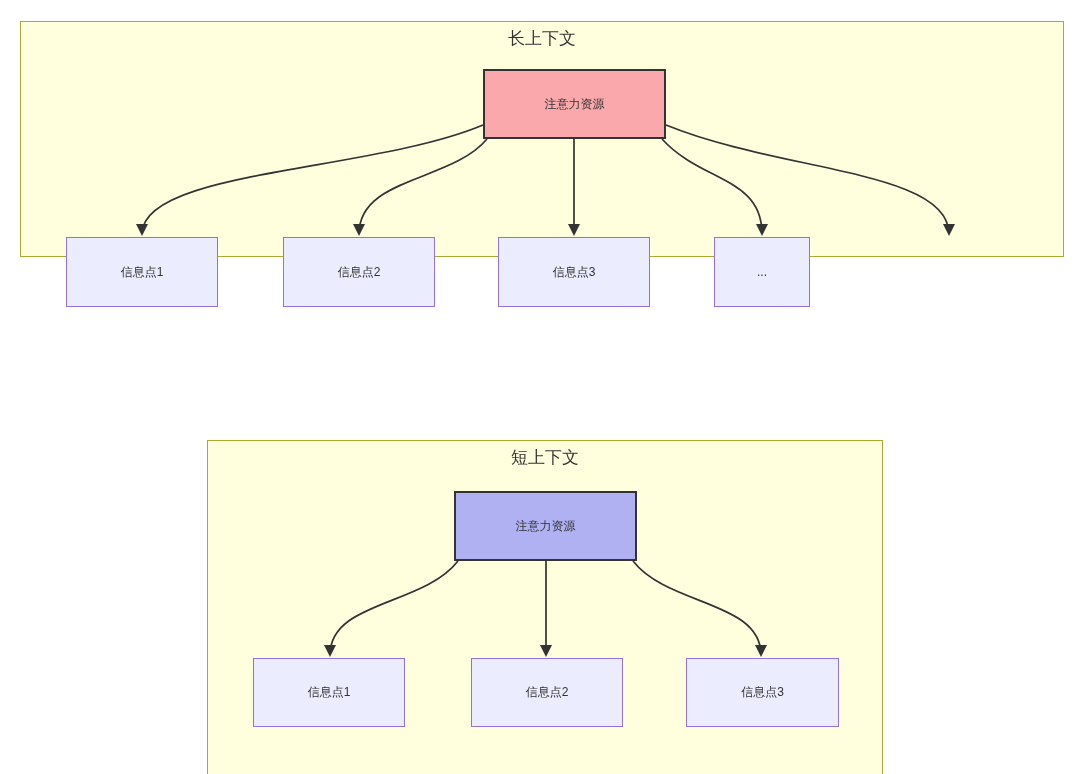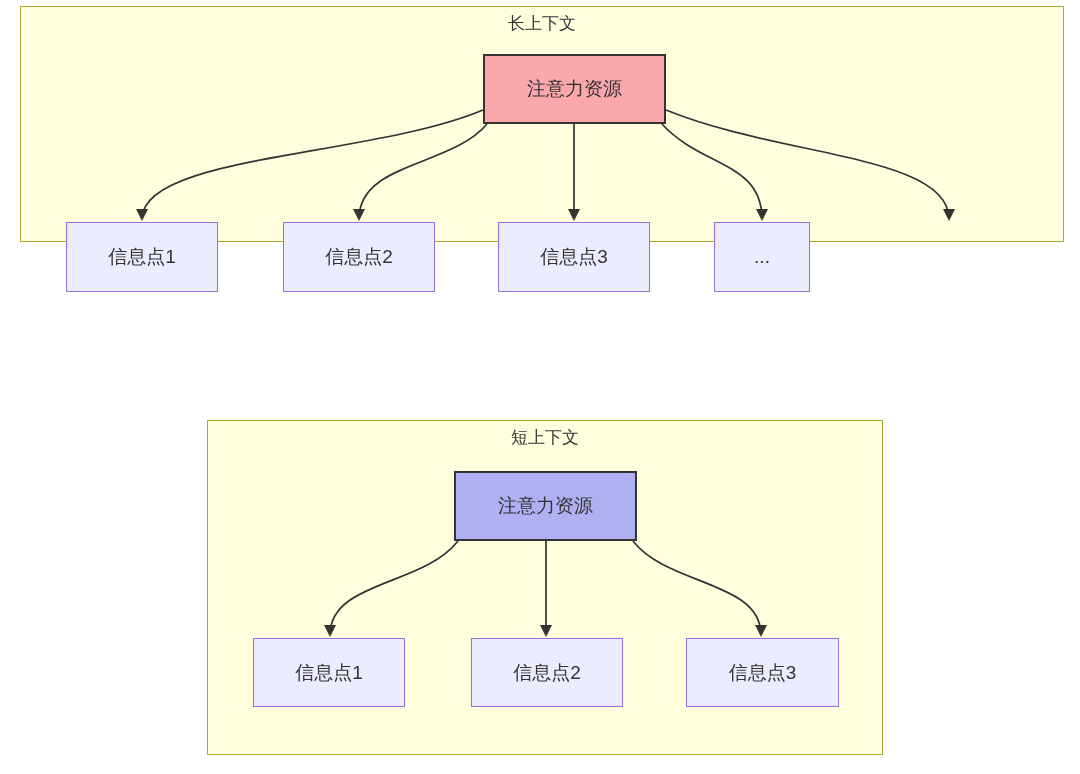--- a/index.html
+++ b/index.html
@@ -7,34 +7,34 @@
     width:1080px; height:774px; position:relative;
     background:var(--page-bg,#fff);
     font-family:"Liberation Sans","DejaVu Sans",sans-serif;
     overflow:hidden;
   }
   .panel {
     position:absolute; box-sizing:border-box;
     background:var(--panel-fill,#ffffde);
     border:1.5px solid var(--panel-border,#aaaa33);
   }
-  #panel-long  { left:20px;  top:6px;  width:1044px; height:236px; }
-  #panel-short { left:207px; top:420px; width:676px;  height:335px; }
+  #panel-long  { left:20px;  top:21px;  width:1044px; height:236px; }
+  #panel-short { left:207px; top:440px; width:676px;  height:335px; }
   .panel-title {
     position:absolute; top:7px; left:0; right:0;
     text-align:center; font-size:17px; line-height:20px;
     color:var(--text-color,#333);
   }
   .edges { position:absolute; left:0; top:0; width:100%; height:100%; pointer-events:none; }
   .edges path { stroke:var(--edge-color,#333); stroke-width:1.7; fill:none; }
   .edges .head { fill:var(--edge-color,#333); stroke:none; }
   .node {
     position:absolute; box-sizing:border-box;
     display:flex; align-items:center; justify-content:center;
-    font-size:19px; color:var(--text-color,#333);
+    font-size:12px; color:var(--text-color,#333);
     text-align:right;
   }
   .attention { border:2.5px solid var(--attention-border,#333); }
   #panel-long  .attention { background:var(--attention-long-fill,#fba8ad);  left:462px; top:47px; width:183px; height:70px; }
   #panel-short .attention { background:var(--attention-short-fill,#b0b1f3); left:246px; top:50px; width:183px; height:70px; }
   .info {
     background:var(--node-fill,#ececff);
     border:1.5px solid var(--node-border,#9370db);
   }
   

